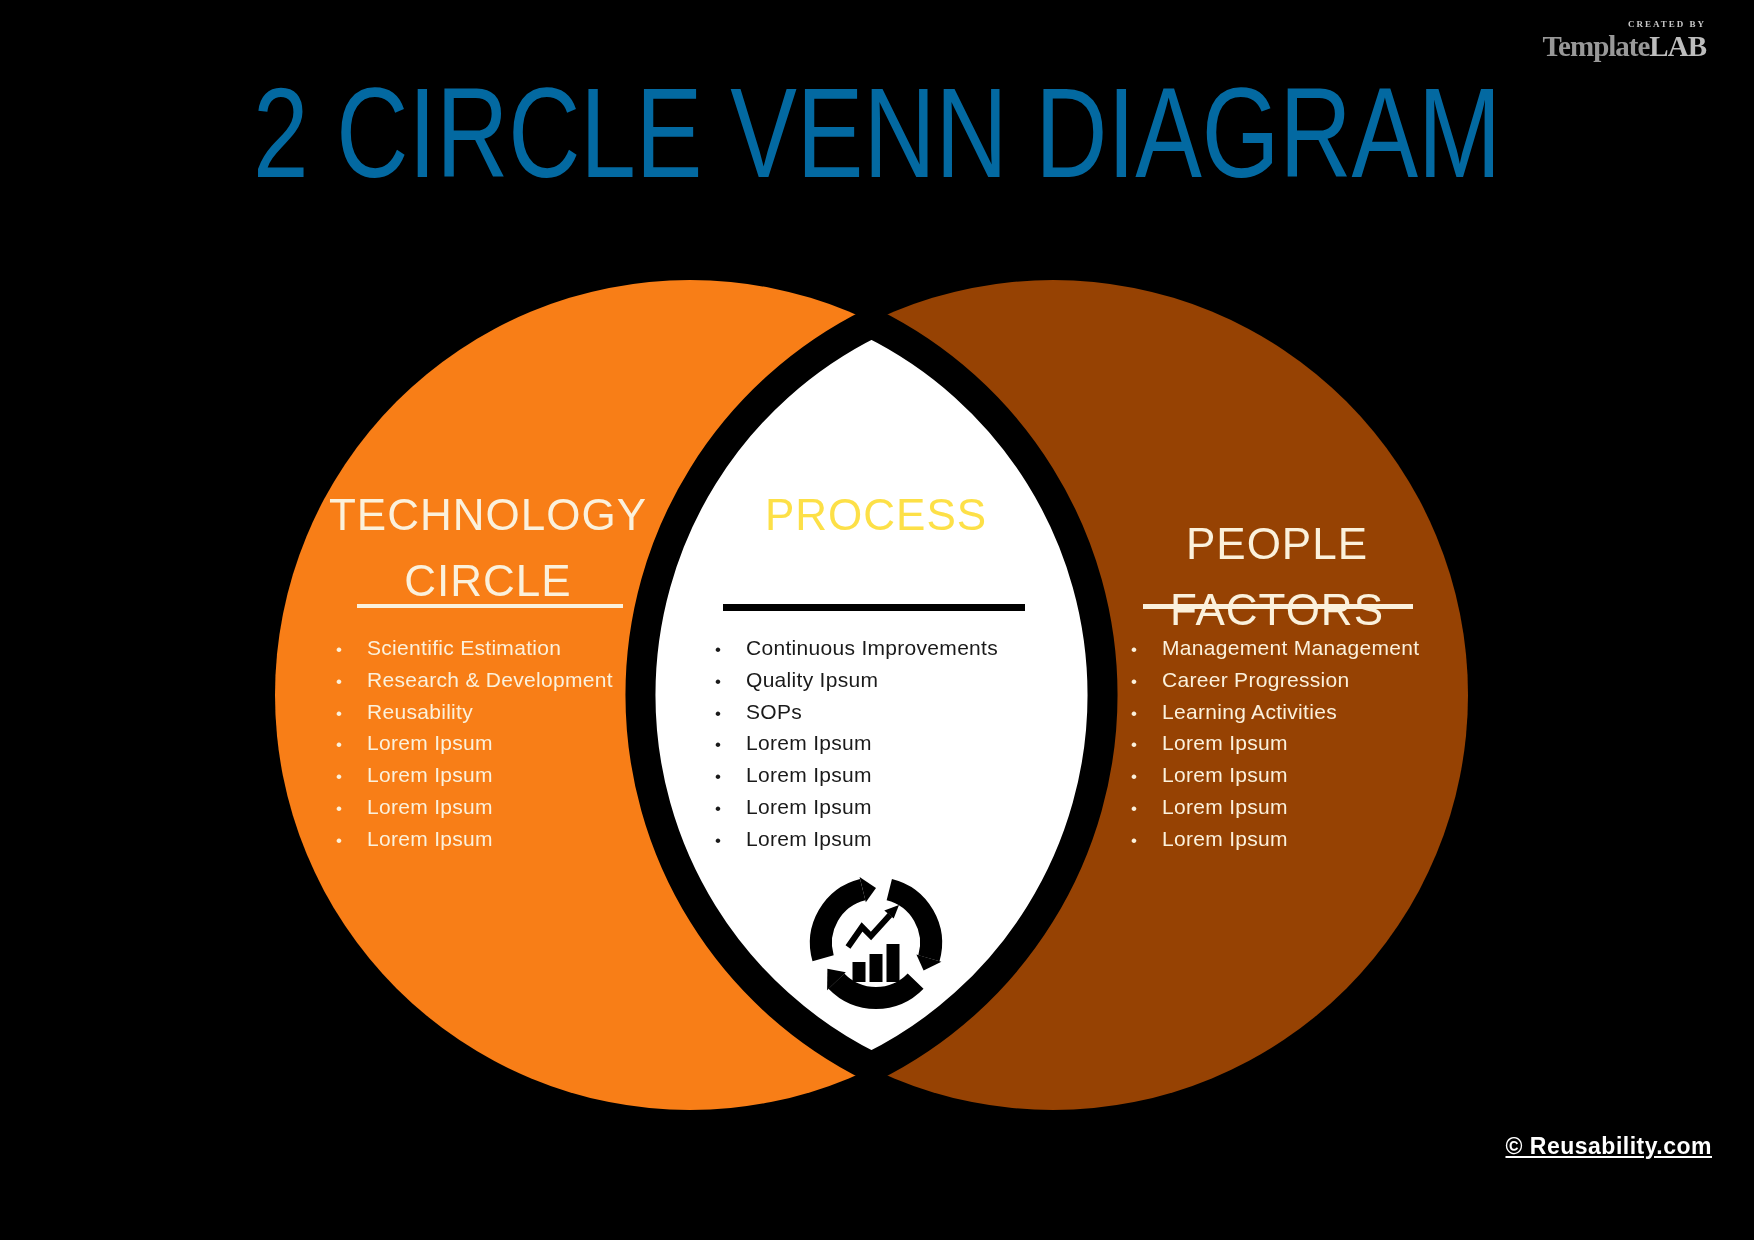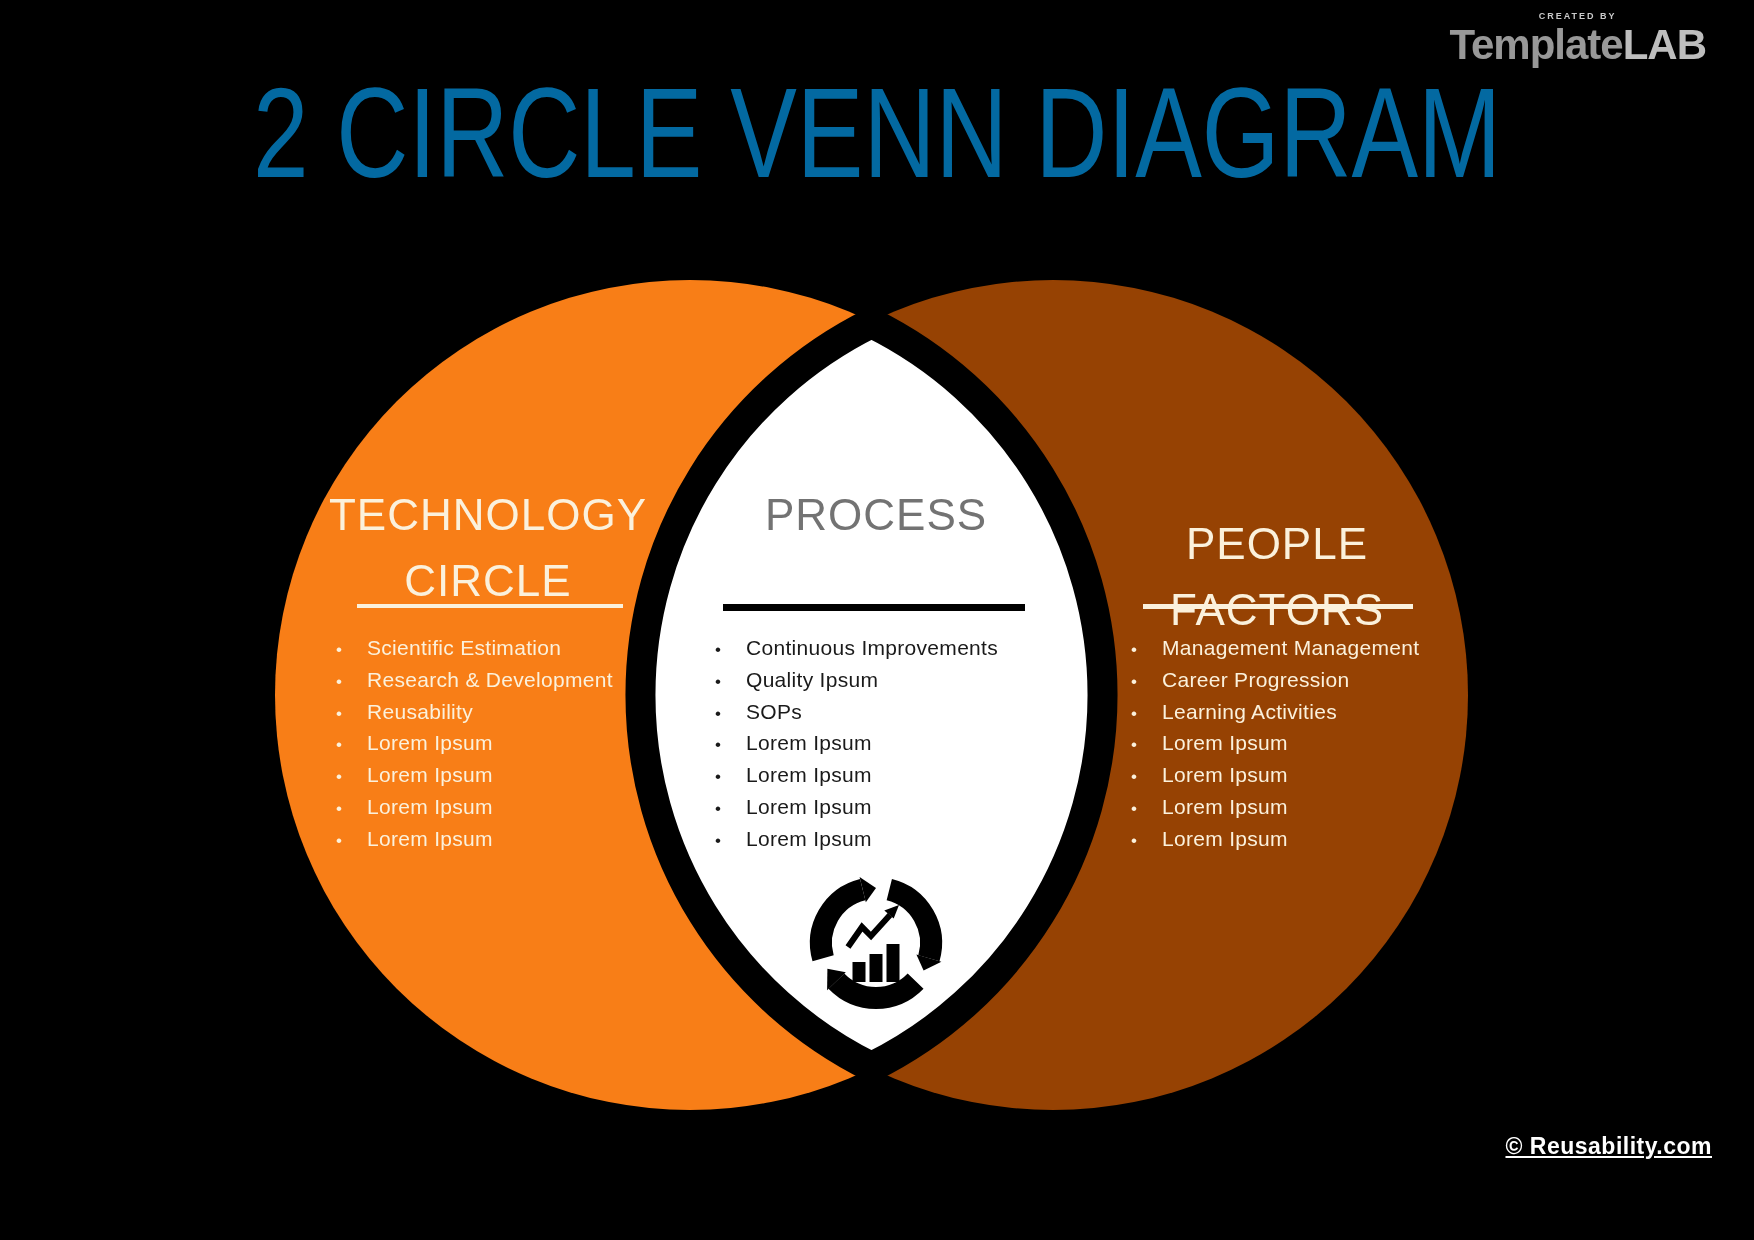--- a/index.html
+++ b/index.html
@@ -1,36 +1,36 @@
 <!DOCTYPE html>
 <html><head>
 <meta charset="utf-8">
 <style>
   html,body{margin:0;padding:0;background:#000;}
   .stage{
     position:relative;width:1754px;height:1240px;background:#000;overflow:hidden;
     font-family:"Liberation Sans",sans-serif;
   }
   
-  .logo{position:absolute;top:12px;right:48px;text-align:center;line-height:1;}
+  .logo{position:absolute;top:20px;right:48px;text-align:right;line-height:1;font-family:Liberation Serif, serif;}
   .logo .created-by{font-size:9px;font-weight:bold;letter-spacing:2px;color:#c9c9c9;margin-bottom:3px;}
-  .logo .logo-text{font-size:42px;font-weight:bold;letter-spacing:-1px;}
+  .logo .logo-text{font-size:29px;font-weight:bold;letter-spacing:-1px;}
   .logo .logo-main{color:#989898;}
   .logo .logo-accent{color:#bdbdbd;}
   .title{
     position:absolute;top:74px;left:0;width:100%;text-align:center;
     color:#0369a1;font-size:128px;line-height:118px;font-weight:400;white-space:nowrap;
   }
   .title span{display:inline-block;transform:scaleX(0.78);transform-origin:50% 50%;}
   
   .venn-svg{position:absolute;left:0;top:0;}
   
   .col-heading{position:absolute;width:340px;text-align:center;font-size:44px;line-height:66px;letter-spacing:1px;font-weight:400;}
   .col-heading.light{color:#FBF1DC;}
-  .col-heading.dark{color:#737373;}
+  .col-heading.dark{color:#fde047;}
   .heading-left{left:318px;top:482px;}
   .heading-center{left:706px;top:482px;}
   .heading-right{left:1107px;top:482px;margin-top:29px;}
   .rule{position:absolute;}
   .rule-left{left:357px;top:604px;width:266px;height:4px;background:#FBF1DC;}
   .rule-center{left:723px;top:604px;width:302px;height:7px;background:#000;}
   .rule-right{left:1143px;top:604px;width:270px;height:5px;background:#FBF1DC;}
   ul.bullets{position:absolute;top:632px;margin:0;padding:0;list-style:none;font-size:21px;letter-spacing:0.3px;}
   ul.bullets li{display:flex;align-items:baseline;height:31.8px;line-height:31.8px;white-space:nowrap;}
   ul.bullets .dot{width:31px;flex:0 0 31px;font-size:17px;}

